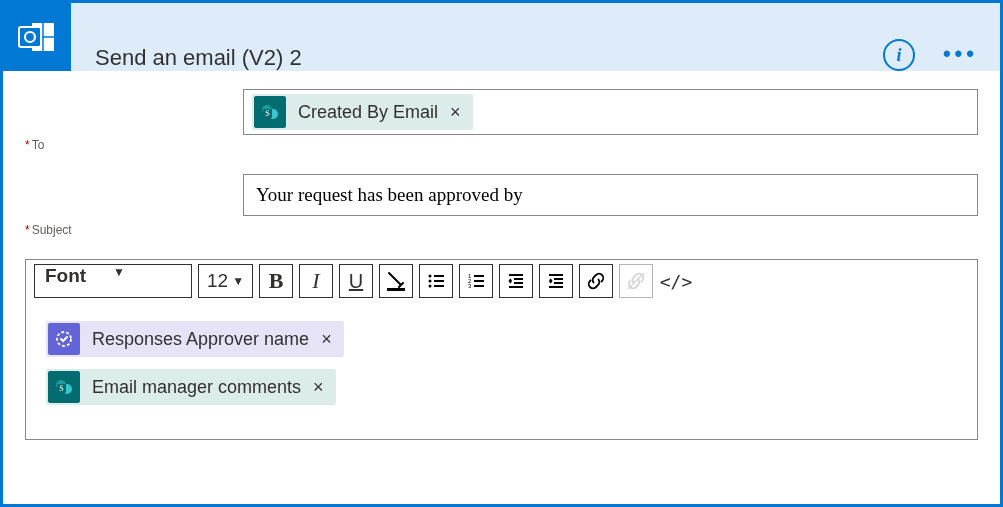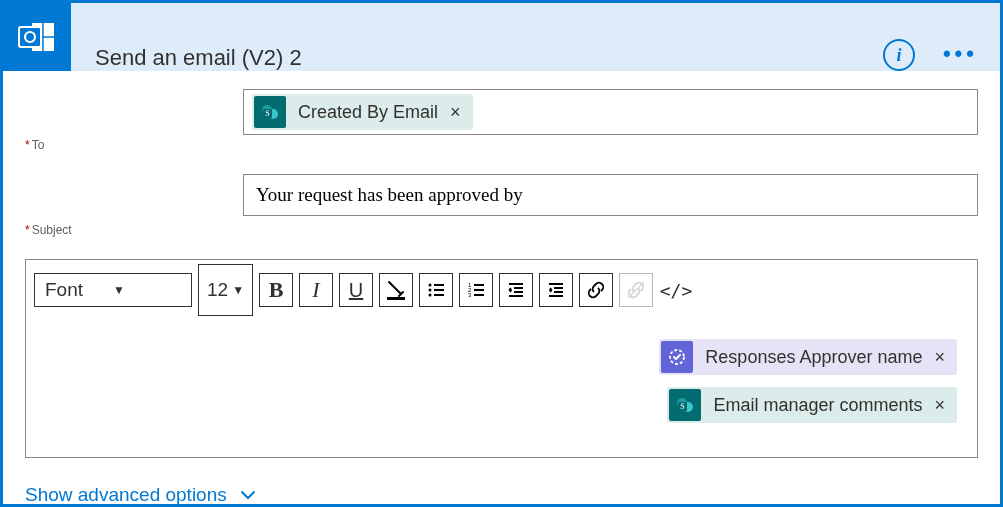--- a/index.html
+++ b/index.html
@@ -147,29 +147,30 @@
       align-items: center;
       padding: 4px 8px;
       gap: 6px;
       border-bottom: 1px solid transparent;
     }
     .tb-font {
       width: 158px;
       height: 34px;
       border: 1px solid #323130;
       display: flex;
-      align-items: center;
+      align-items: flex-start;
       padding: 0 10px;
       font-size: 19px;
       cursor: pointer;
+      font-weight: bold;
     }
     .tb-font span { flex: 1; }
     .caret { font-size: 12px; }
     .tb-size {
-      height: 52px;
+      height: 34px;
       border: 1px solid #323130;
       display: flex;
       align-items: center;
       padding: 0 8px;
       font-size: 19px;
       cursor: pointer;
       gap: 4px;
     }
     .tb-btn {
       width: 34px;
@@ -186,21 +187,21 @@
       cursor: default;
     }
     .tb-btn svg { display: block; }
     .editor-content {
       padding: 18px 20px 22px 20px;
       font-size: 19px;
       line-height: 1.9;
     }
     .editor-line {
       display: flex;
-      align-items: flex-end;
+      align-items: flex-start;
       flex-wrap: wrap;
       gap: 10px;
       margin-bottom: 12px;
       flex-direction: column;
     }
     .adv {
       color: #0078d4;
       font-size: 19px;
       display: inline-flex;
       align-items: center;
@@ -359,21 +360,15 @@
                   </svg>
               </span>
               <span class="token-text">Email manager comments</span>
               <span class="token-close">×</span>
             </span>
           </div>
         </div>
       </div>
     </div>
 
-    <div class="adv">
-      <span>Show advanced options</span>
-      <svg class="chev" width="18" height="18" viewBox="0 0 18 18">
-          <path d="M3 6 L9 12 L15 6" stroke="#0078d4" stroke-width="2" fill="none" stroke-linecap="round"></path>
-        </svg>
-    </div>
 
   </div>
 </div>
 
 </body></html>

